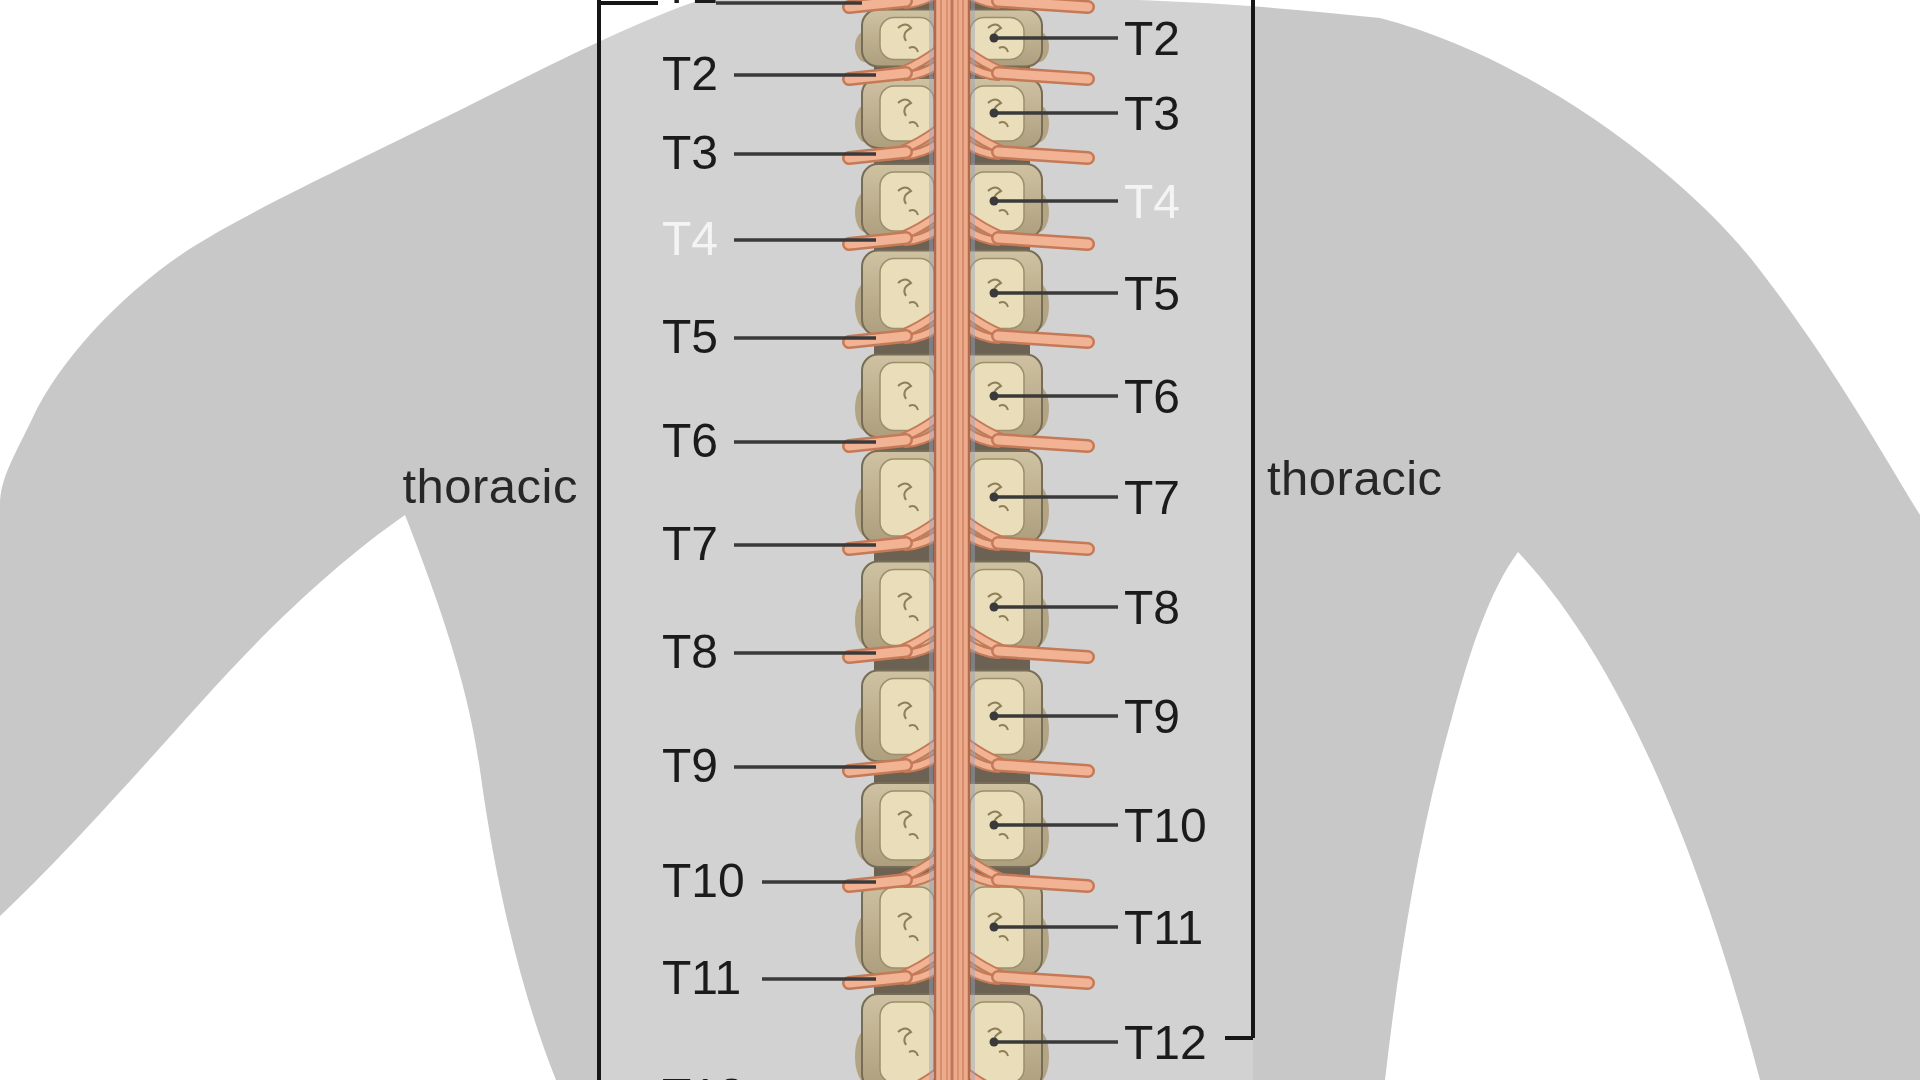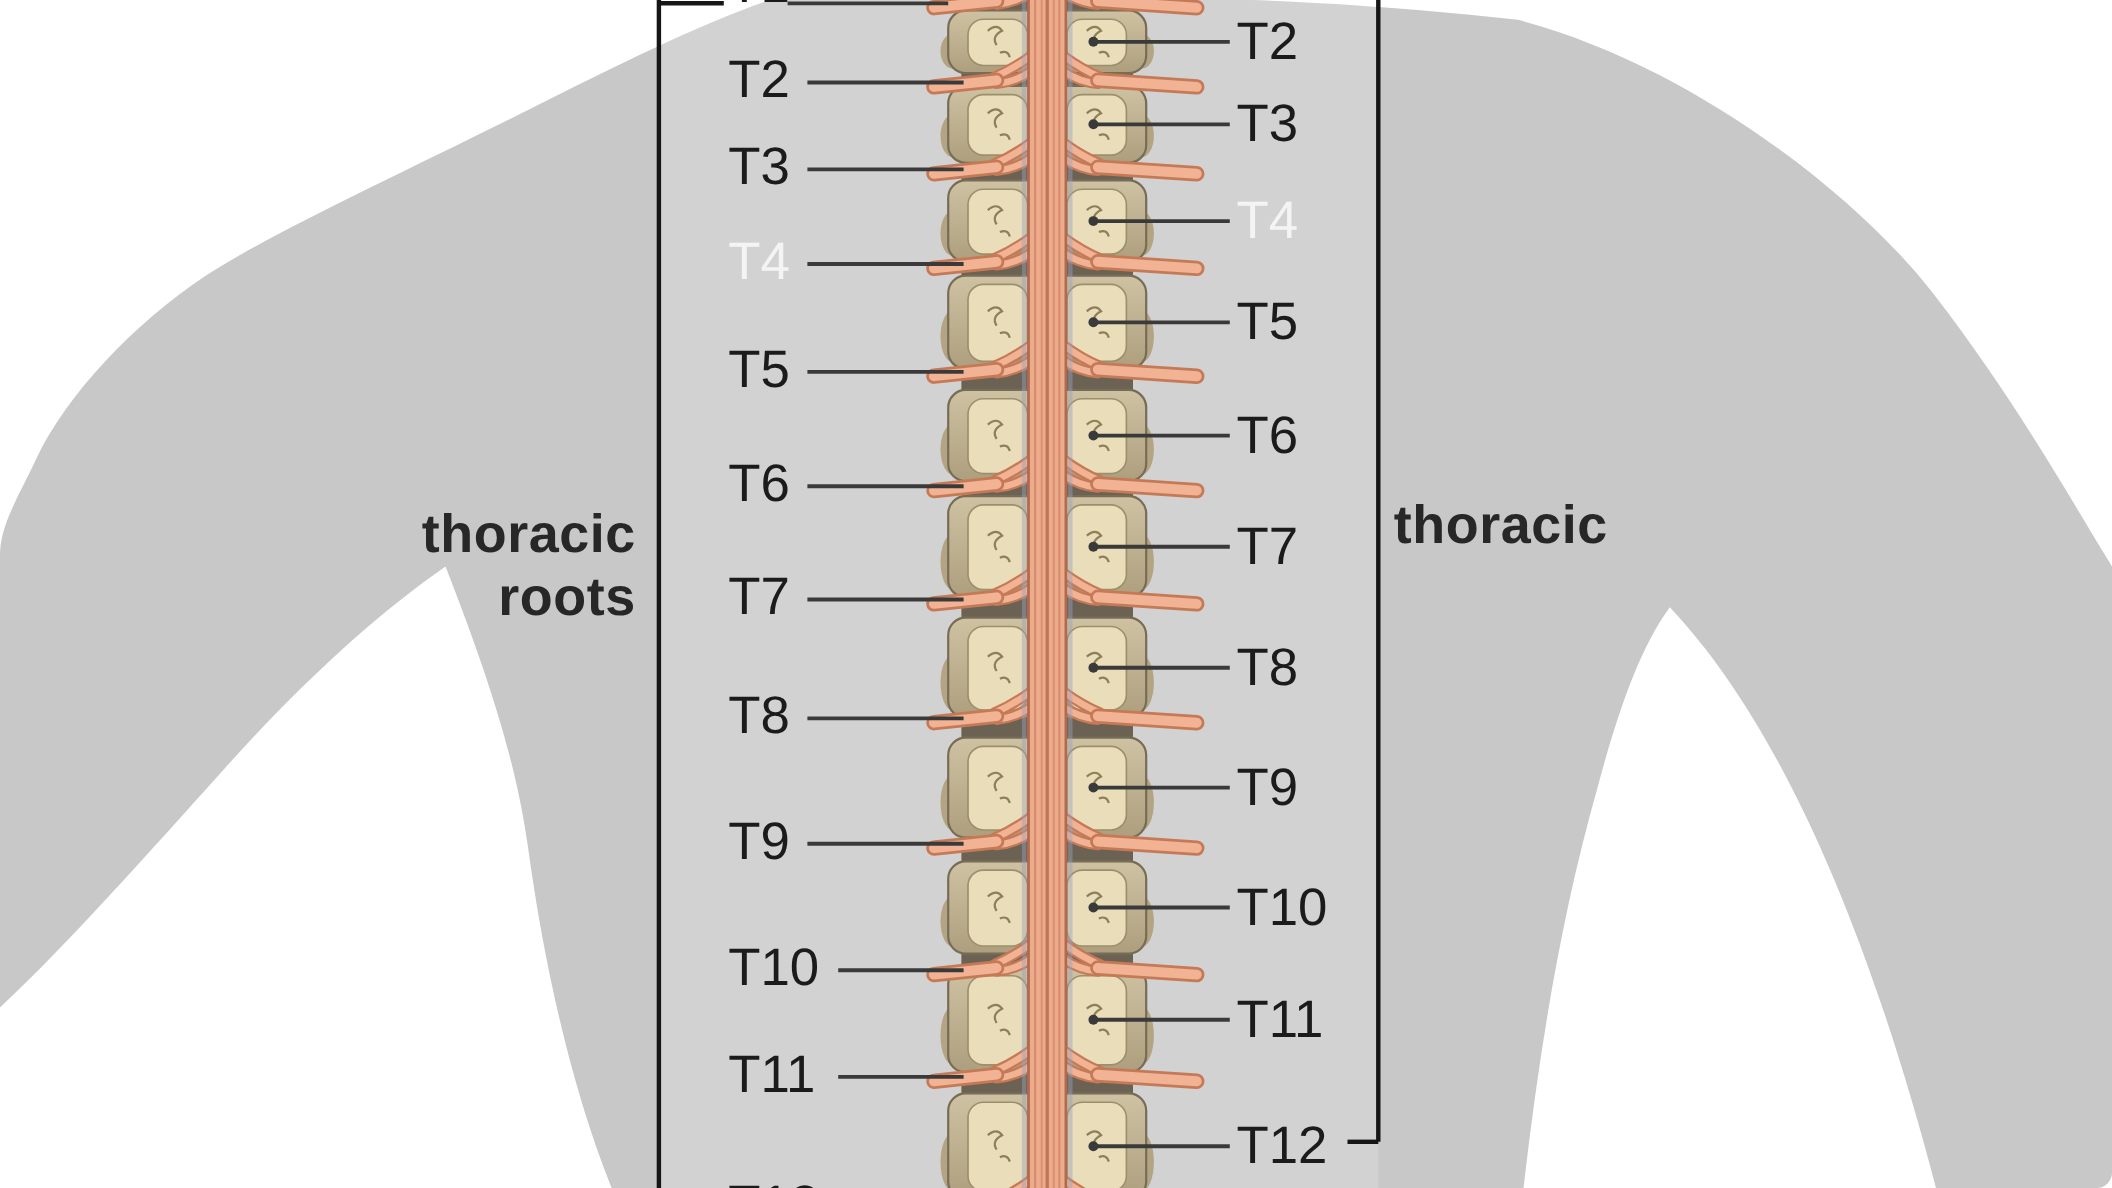--- a/index.html
+++ b/index.html
@@ -1,27 +1,25 @@
 <!DOCTYPE html>
 <html><head>
 <meta charset="utf-8">
 <style>
   html,body{margin:0;padding:0;background:#ffffff;}
   #stage{
     position:relative;width:1920px;height:1080px;overflow:hidden;
     background:var(--c-background,#fff);
     font-family:"Liberation Sans",sans-serif;
-    border-radius:14px;
   }
   #scene{position:absolute;left:0;top:0;}
   .caption{
     position:absolute;
     font-size:49px;line-height:57px;color:var(--c-caption,#272727);
     letter-spacing:0.5px;
-    font-weight:bold;
   }
   .caption div{white-space:nowrap;}
   #caption-left{right:1342px;top:458px;text-align:right;}
   #caption-right{left:1267px;top:450px;text-align:left;}
   .svgtext{
     font-family:"Liberation Sans",sans-serif;
     font-size:48px;
   }
 </style>
 </head>
@@ -468,18 +466,17 @@
         <text x="1124" y="607" fill="var(--c-text)" class="svgtext" dominant-baseline="central">T8</text>
         <text x="1124" y="716" fill="var(--c-text)" class="svgtext" dominant-baseline="central">T9</text>
         <text x="1124" y="825" fill="var(--c-text)" class="svgtext" dominant-baseline="central">T10</text>
         <text x="1124" y="927" fill="var(--c-text)" class="svgtext" dominant-baseline="central">T11</text>
         <text x="1124" y="1042" fill="var(--c-text)" class="svgtext" dominant-baseline="central">T12</text>
       </g>
   </svg>
 
   <div id="caption-left" class="caption">
     <div>thoracic</div>
-    <div>roots</div>
   </div>
   <div id="caption-right" class="caption">
     <div>thoracic</div>
   </div>
 </div>
 
 </body></html>

